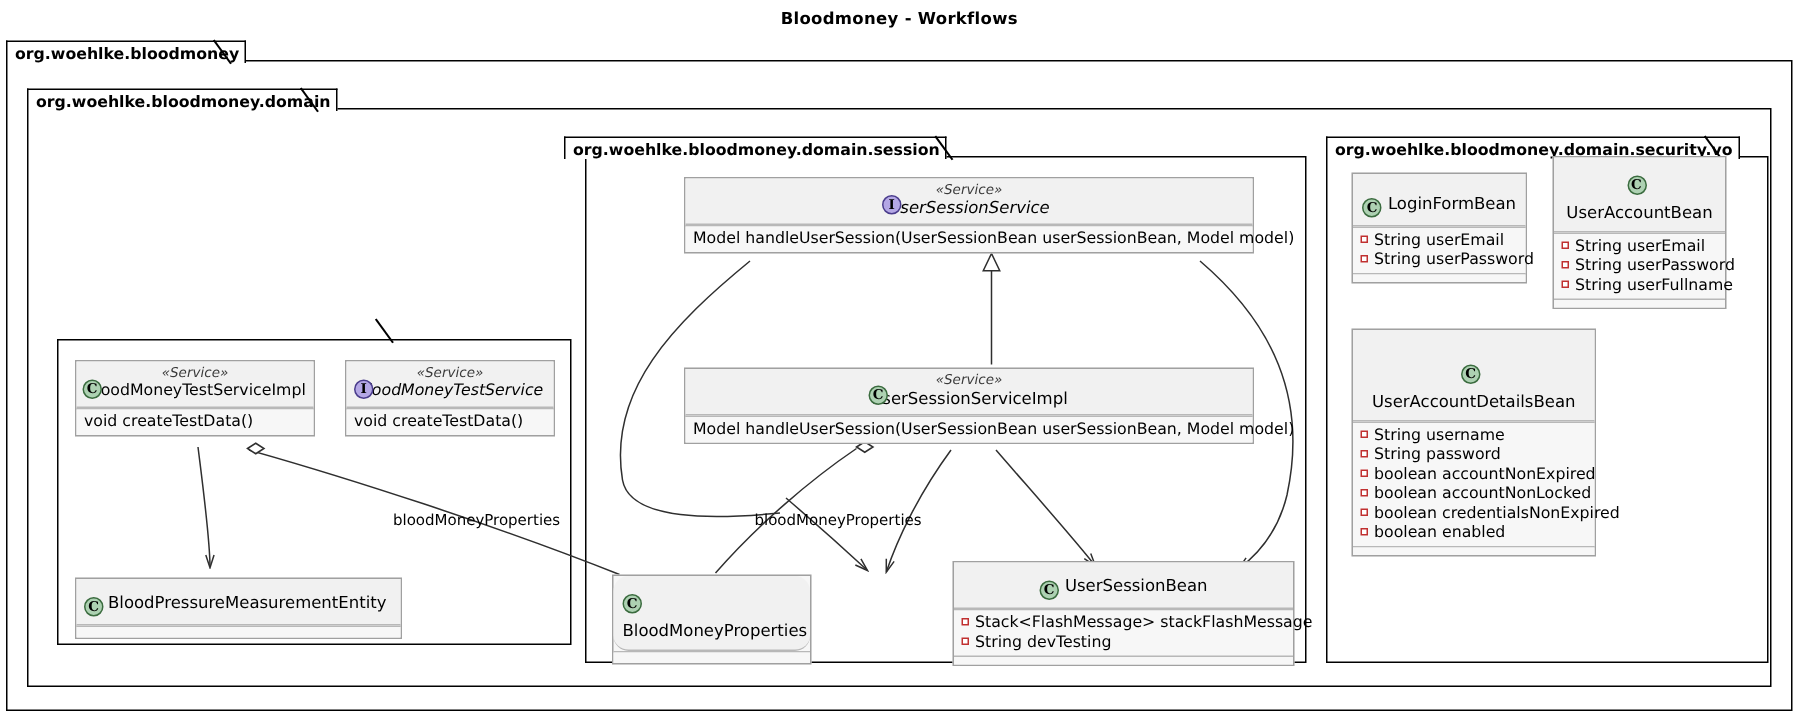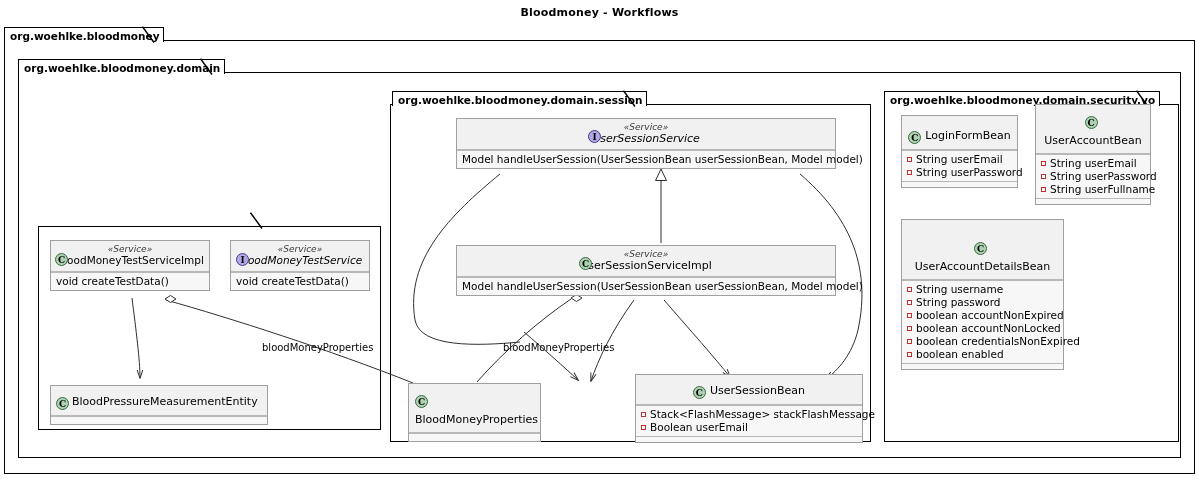--- a/index.html
+++ b/index.html
@@ -178,21 +178,21 @@
   <svg class="pkg-tab-slant" style="left:200px; top:58px;" width="14" height="18">
     <path d="M0.5,0.7 L12,16.5" stroke="#000000" stroke-width="1.4" fill="none"></path>
   </svg>
 
   <div class="pkg" style="left:38px; top:226px; width:343px; height:204px;"></div>
   <svg class="pkg-tab-slant" style="left:250px; top:212px;" width="14" height="18">
     <path d="M0.5,0.7 L12,16.5" stroke="#000000" stroke-width="1.4" fill="none"></path>
   </svg>
 
   <div class="pkg" style="left:390px; top:104px; width:481px; height:338px;"></div>
-  <div class="pkg-tab" style="left:392px; top:91px; height:15px;">org.woehlke.bloodmoney.domain.session</div>
+  <div class="pkg-tab" style="left:376px; top:91px; height:15px;">org.woehlke.bloodmoney.domain.session</div>
   <svg class="pkg-tab-slant" style="left:623px; top:90px;" width="14" height="18">
     <path d="M0.5,0.7 L12,16.5" stroke="#000000" stroke-width="1.4" fill="none"></path>
   </svg>
 
   <div class="pkg" style="left:884px; top:104px; width:295px; height:338px;"></div>
   <div class="pkg-tab" style="left:884px; top:91px; height:15px;">org.woehlke.bloodmoney.domain.security.vo</div>
   <svg class="pkg-tab-slant" style="left:1136px; top:90px;" width="14" height="18">
     <path d="M0.5,0.7 L12,16.5" stroke="#000000" stroke-width="1.4" fill="none"></path>
   </svg>
 
@@ -264,39 +264,39 @@
       <span class="icon-circle icon-class icon-abs" style="left:122px; top:11px;">C</span>
       <span class="cls-name">UserSessionServiceImpl</span>
     </div>
     <div class="cls-sep"></div>
     <div class="cls-body">
       <div class="member method">Model handleUserSession(UserSessionBean userSessionBean, Model model)</div>
     </div>
   </div>
 
   <div class="cls" style="left:408px; top:383px; width:133px;">
-    <div class="cls-head" style="padding:4px 6px 5px 6px; text-align:left;">
+    <div class="cls-head" style="padding:4px 6px 5px 6px; text-align:left;border-radius:10px;">
       <span class="icon-circle icon-class">C</span><span class="cls-name" style="display:inline;">BloodMoneyProperties</span>
     </div>
     <div class="cls-sep"></div>
     <div class="cls-body empty"></div>
   </div>
 
 
   <div class="cls" style="left:635px; top:374px; width:228px;">
     <div class="cls-head" style="padding:4px 6px 5px 6px;">
       <span class="icon-circle icon-class">C</span><span class="cls-name" style="display:inline;">UserSessionBean</span>
     </div>
     <div class="cls-sep"></div>
     <div class="cls-body">
       <div class="member">
         <span class="vis-sq"></span><span>Stack&lt;FlashMessage&gt; stackFlashMessage</span>
       </div>
       <div class="member">
-        <span class="vis-sq"></span><span>Boolean userEmail</span>
+        <span class="vis-sq"></span><span>String devTesting</span>
       </div>
     </div>
     <div class="cls-sep"></div>
     <div class="cls-body empty" style="height:5px;"></div>
   </div>
 
   <div class="cls" style="left:50px; top:240px; width:160px;">
     <div class="cls-head">
       <span class="cls-stereo">«Service»</span>
       <span class="icon-circle icon-class icon-abs" style="left:4px; top:12px;">C</span>

